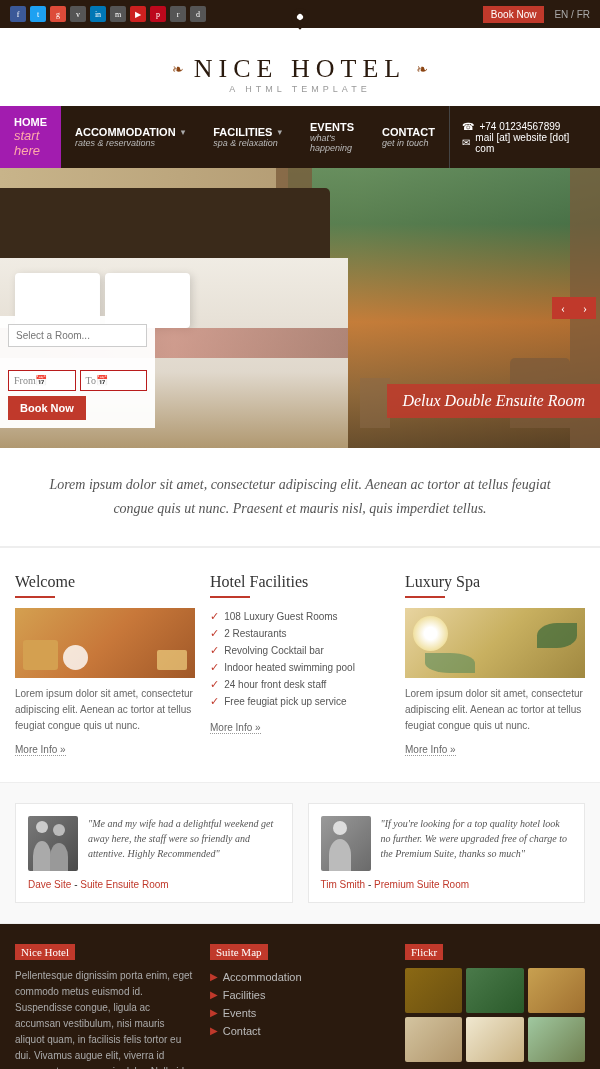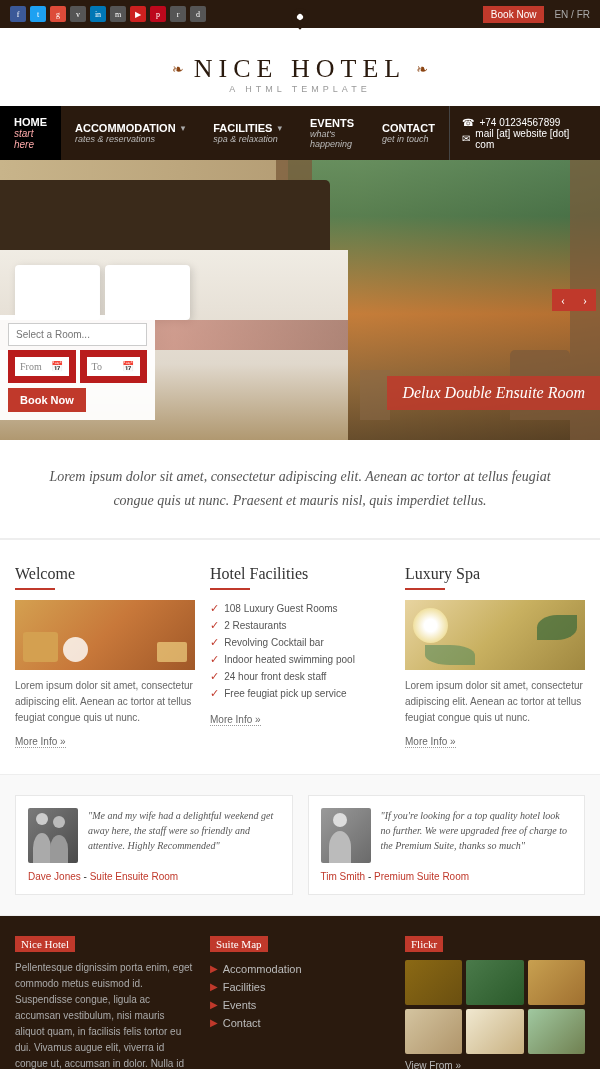--- a/index.html
+++ b/index.html
@@ -77,24 +77,24 @@
       padding: 10px 14px;
       color: #fff;
       cursor: pointer;
       font-family: Arial, sans-serif;
       font-size: 11px;
       display: flex;
       flex-direction: column;
       justify-content: center;
       position: relative;
     }
-    .nav-item.active { background: #000000; }
+    .nav-item.active { background: #a21caf; }
     .nav-item .nav-label { font-weight: bold; font-size: 11px; }
     .nav-item .nav-sub { font-size: 9px; color: #bbb; font-style: italic; }
-    .nav-item .start-here { font-size: 10px; color: #ffaaaa; font-style: italic; }
+    .nav-item .start-here { font-size: 13px; color: #ffaaaa; font-style: italic; }
     .nav-right {
       background: #2a1a0e;
       padding: 6px 12px;
       display: flex;
       flex-direction: column;
       justify-content: center;
       font-family: Arial, sans-serif;
       font-size: 10px;
       color: #fff;
       border-left: 1px solid #444;
@@ -147,35 +147,35 @@
       padding: 8px;
       width: 155px;
       z-index: 5;
     }
     .booking-form input[type="text"] {
       width: 100%;
       border: 1px solid #ccc;
       padding: 5px 7px;
       font-size: 10px;
       color: #aaa;
-      margin-bottom: 4px;
+      margin-bottom: 23px;
       font-family: Arial, sans-serif;
     }
     .date-row {
       display: flex;
       gap: 4px;
       margin-bottom: 5px;
     }
     .date-field {
       flex: 1;
-      border: 7px solid #b91c1c;
+      border: 1px solid #b91c1c;
       padding: 4px 5px;
       font-size: 10px;
       color: #888;
-      display: flex; align-items: center; justify-content: space-between;
+      display: flex; align-items: center; 
       background: #fff;
     }
     .book-now-form {
       background: #c0392b;
       color: #fff;
       border: none;
       padding: 6px 12px;
       font-size: 11px;
       cursor: pointer;
       font-family: Arial, sans-serif;
@@ -571,21 +571,21 @@
       <div class="avatar avatar-couple" style="position:relative;">
 
         <div style="position:absolute; bottom:0; left:5px; width:18px; height:30px; background:#aaa; border-radius:50% 50% 0 0;"></div>
         <div style="position:absolute; top:5px; left:8px; width:12px; height:12px; background:#ccc; border-radius:50%;"></div>
         <div style="position:absolute; bottom:0; left:22px; width:18px; height:28px; background:#999; border-radius:50% 50% 0 0;"></div>
         <div style="position:absolute; top:8px; left:25px; width:12px; height:12px; background:#bbb; border-radius:50%;"></div>
       </div>
       <p class="testimonial-text">"Me and my wife had a delightful weekend get away here, the staff were so friendly and attentive. Highly Recommended"</p>
     </div>
     <div class="testimonial-author">
-      <span>Dave Jones</span>
+      <span>Dave Site</span>
       - <span style="color:#c0392b;">Suite Ensuite Room</span>
     </div>
   </div>
 
   <div class="testimonial">
     <div class="testimonial-content">
       <div class="avatar avatar-single" style="position:relative;">
         <div style="position:absolute; bottom:0; left:8px; width:22px; height:32px; background:#bbb; border-radius:50% 50% 0 0;"></div>
         <div style="position:absolute; top:5px; left:12px; width:14px; height:14px; background:#ddd; border-radius:50%;"></div>
       </div>

